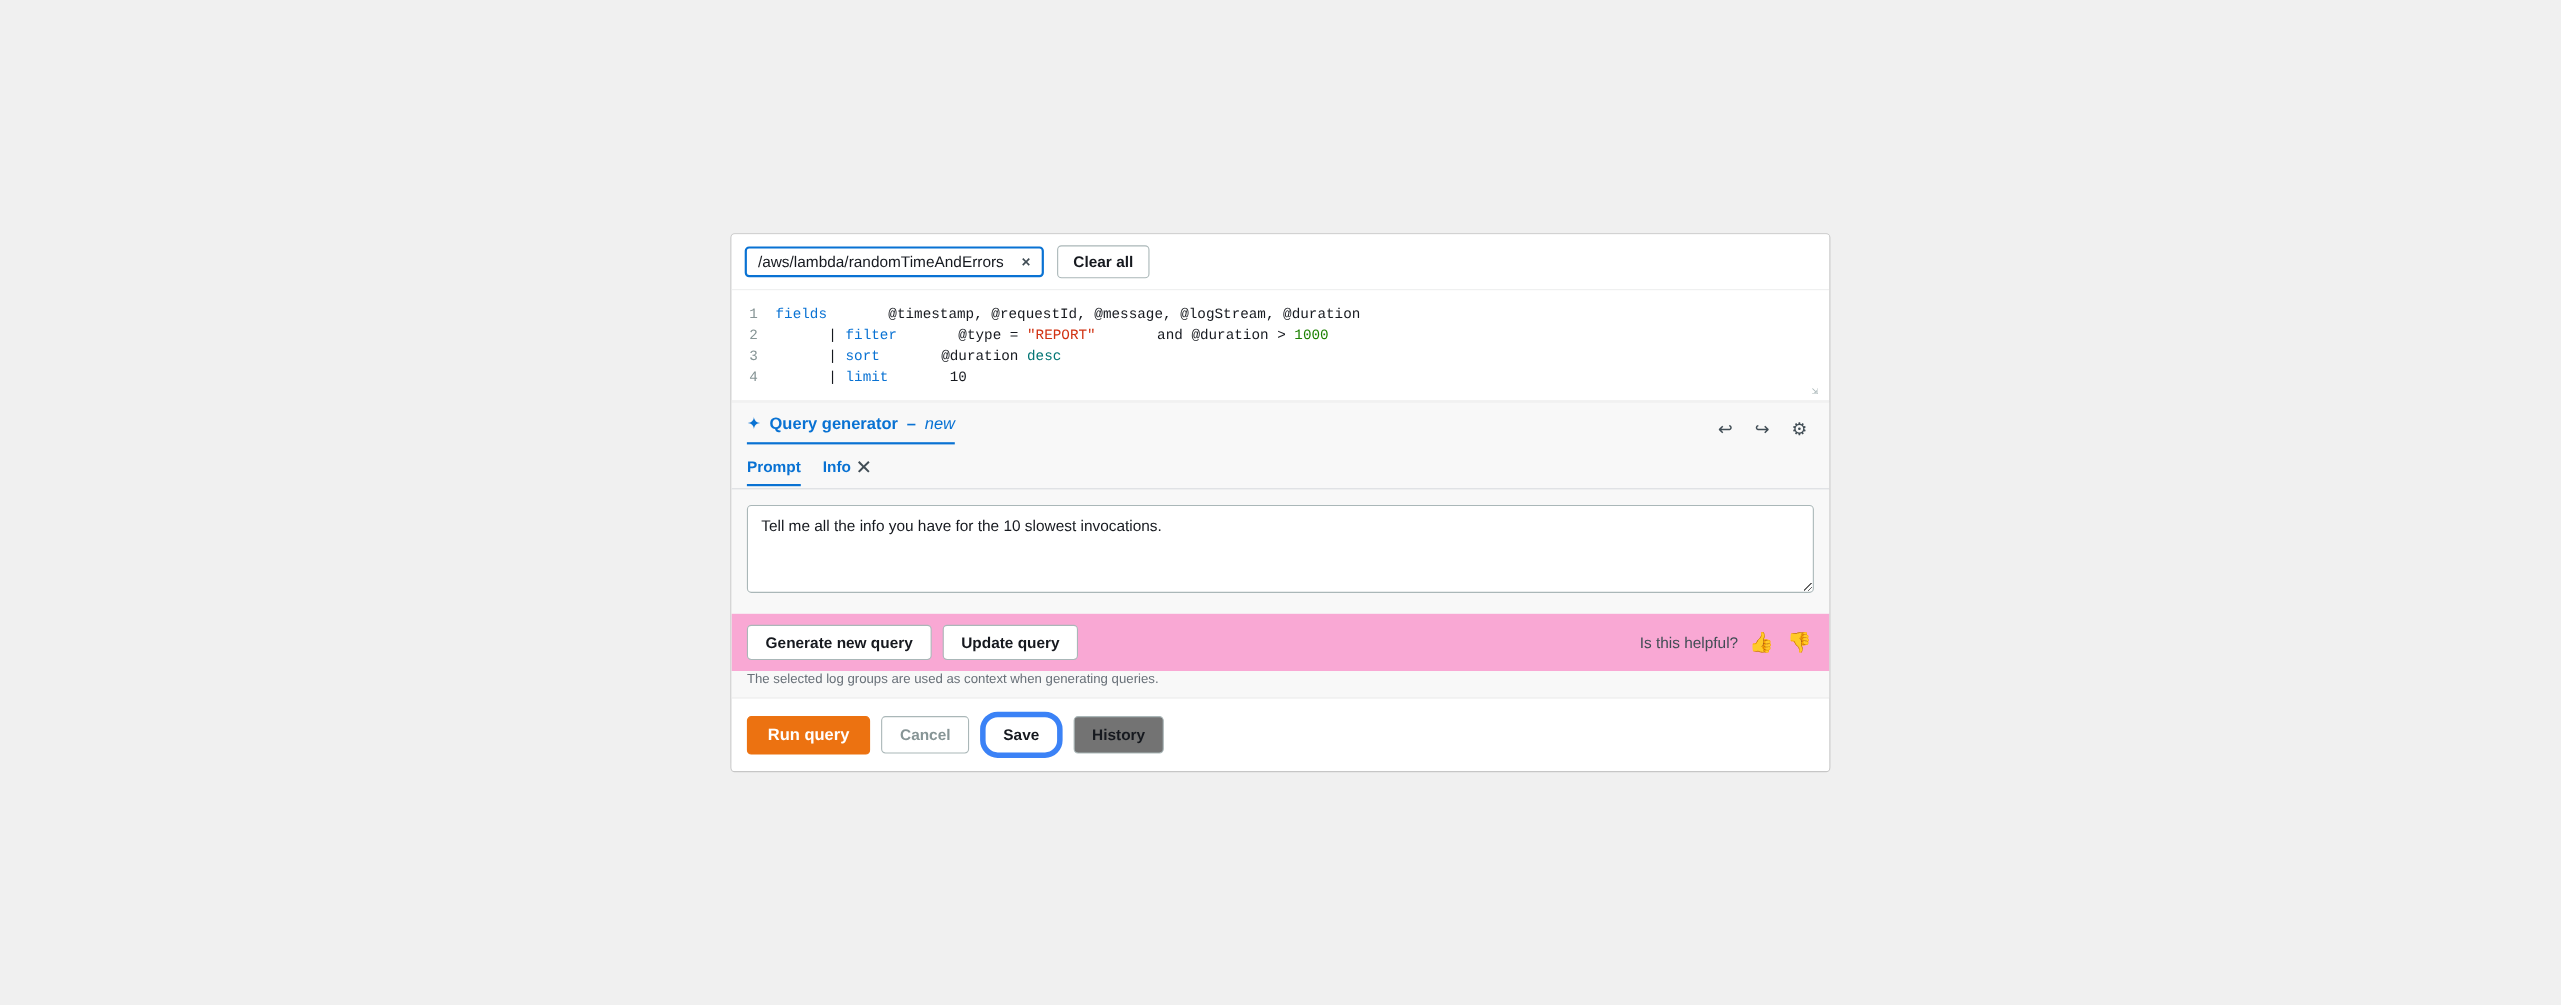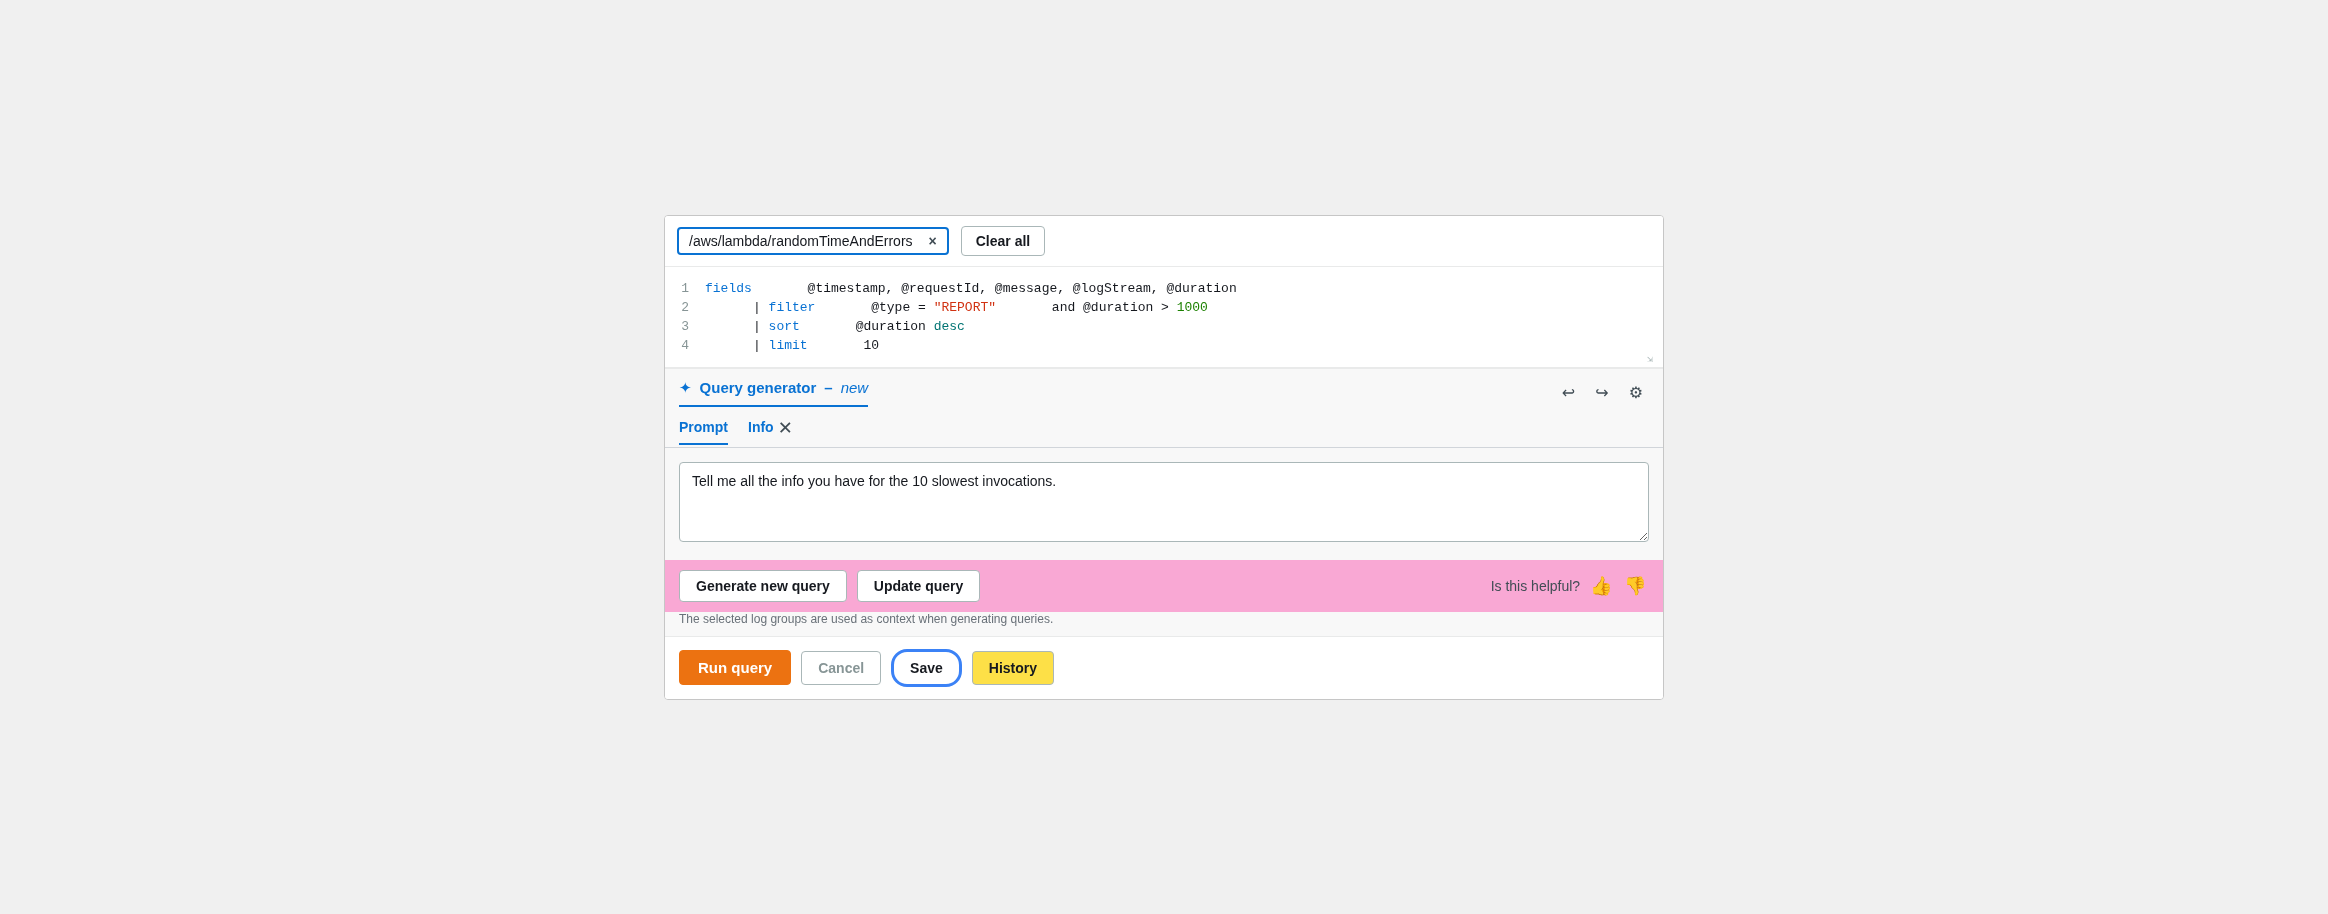--- a/index.html
+++ b/index.html
@@ -304,37 +304,37 @@
       border: 1px solid #aab7b8;
       border-radius: 4px;
       padding: 8px 16px;
       font-size: 14px;
       font-weight: 600;
       color: #879596;
       background: #fff;
       cursor: pointer;
     }
     .btn-save {
-      border: 3px solid #3b82f6;
+      border: 5px solid #3b82f6;
       border-radius: 16px;
       padding: 8px 16px;
       font-size: 14px;
       font-weight: 700;
       color: #16191f;
       background: #fff;
       cursor: pointer;
     }
     .btn-history {
       border: 1px solid #aab7b8;
       border-radius: 4px;
       padding: 8px 16px;
       font-size: 14px;
       font-weight: 700;
       color: #16191f;
-      background: #fde047;
+      background: #737373;
       cursor: pointer;
     }
   </style>
 </head>
 <body>
 
 <div class="main-container">
 
 
   <div class="tag-row">

